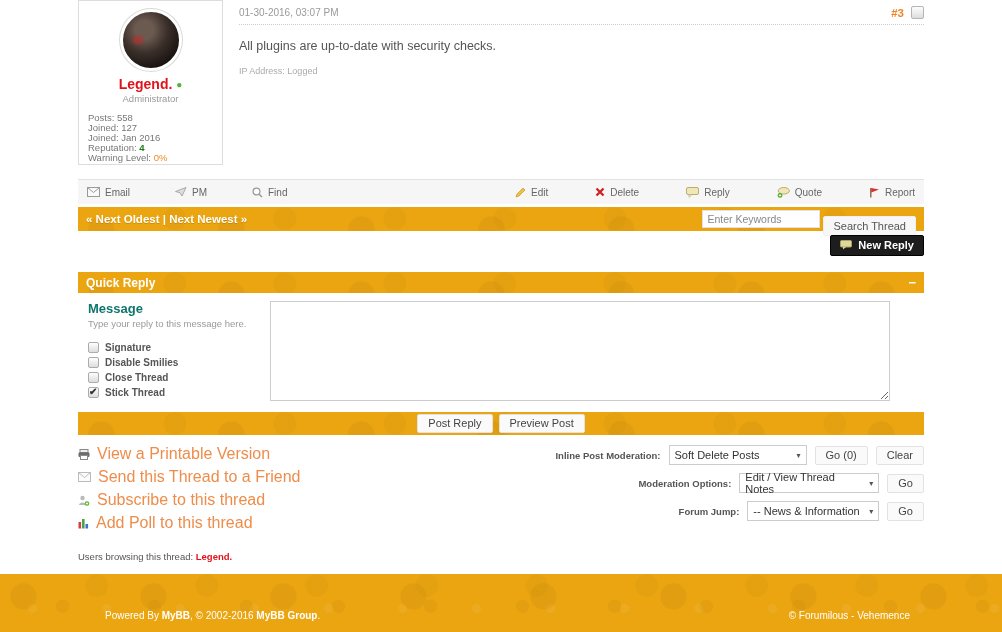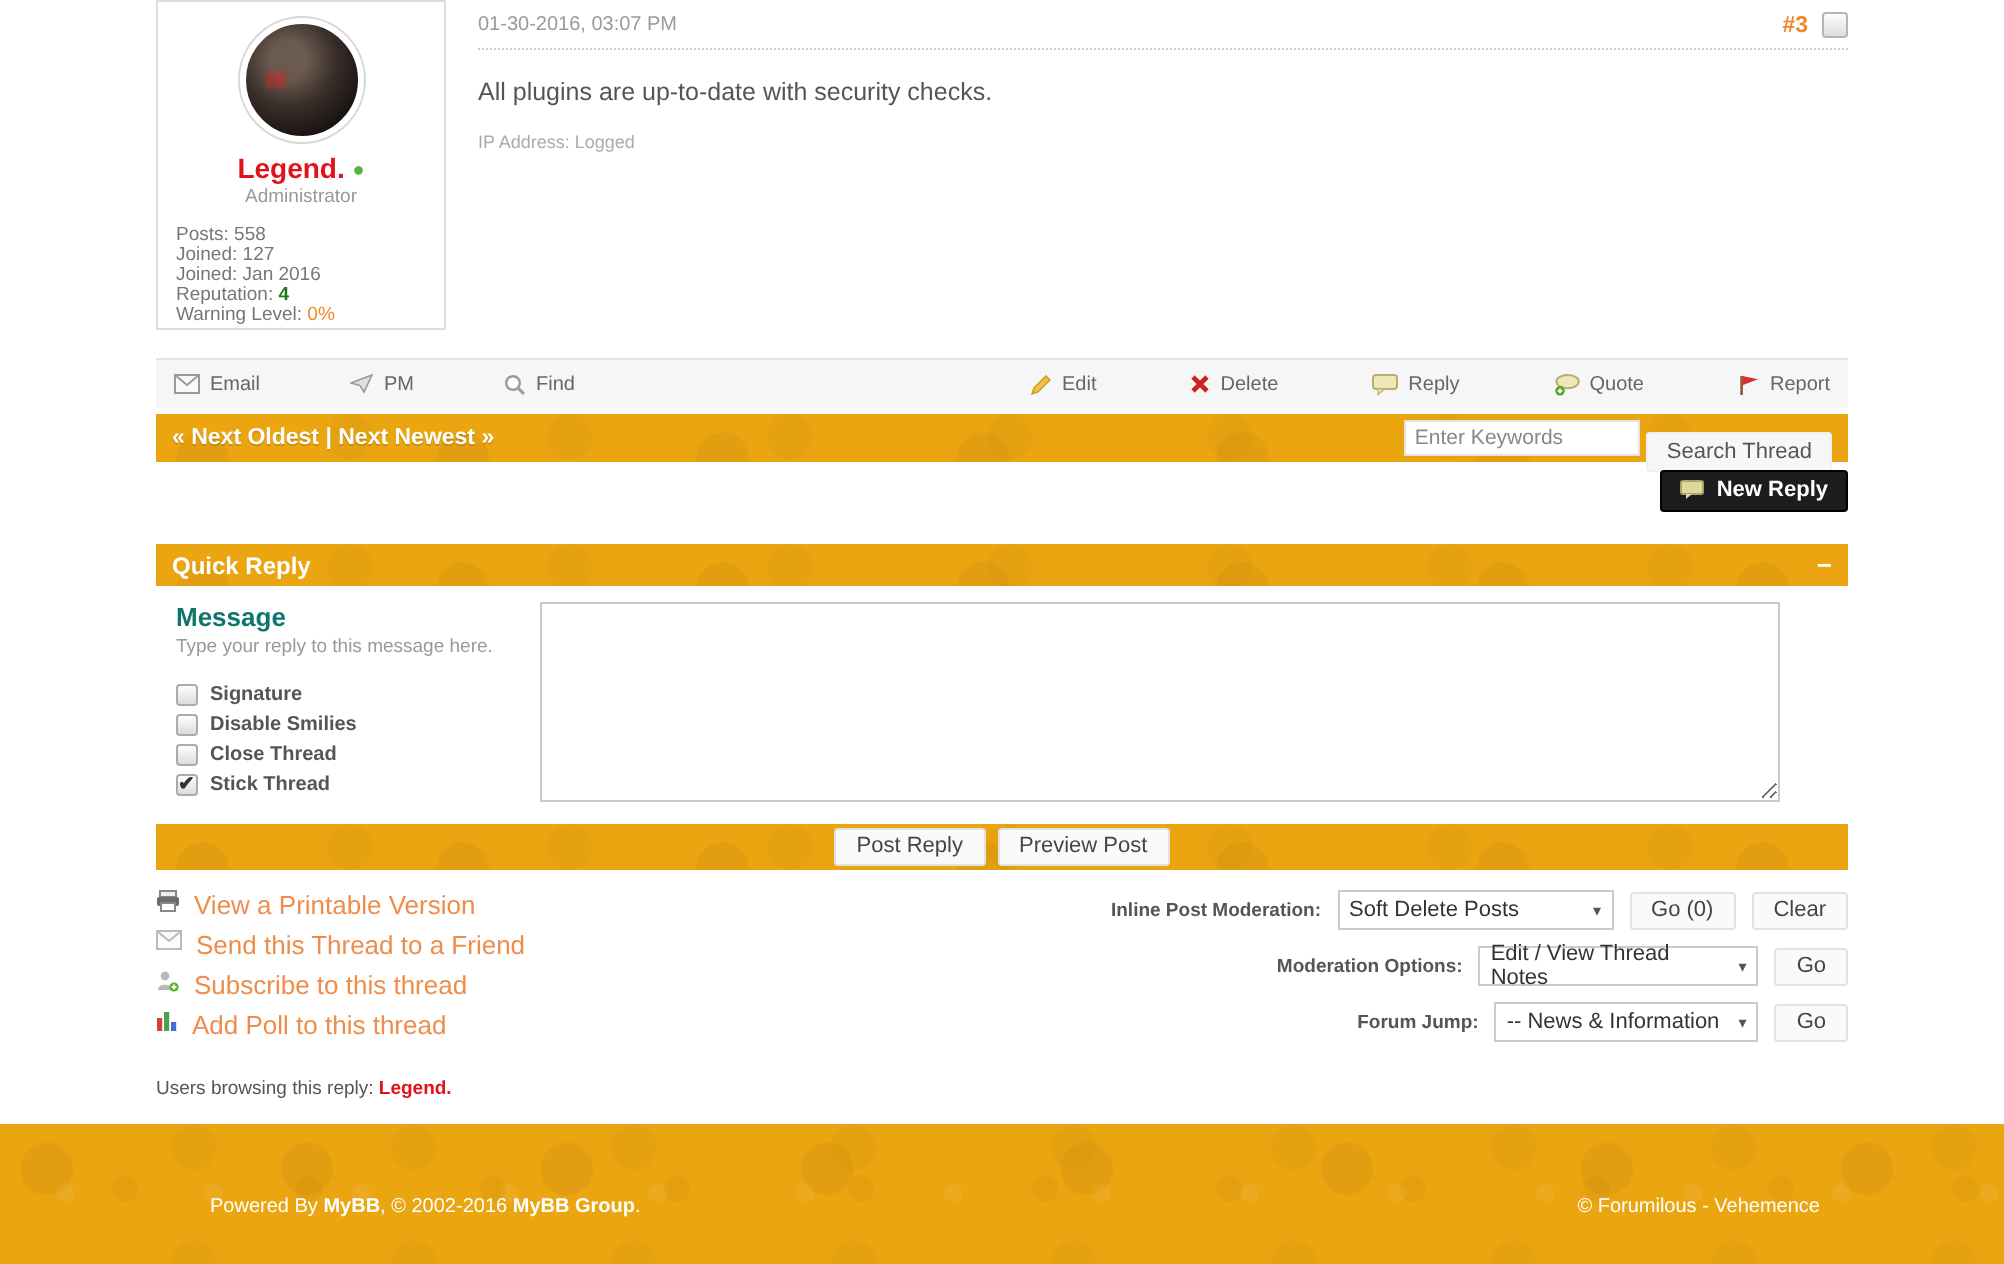--- a/index.html
+++ b/index.html
@@ -77,21 +77,21 @@
   .checkbox { width:11px; height:11px; border:1px solid #ababab; border-radius:2px;
     background:linear-gradient(#fefefe,#dcdcdc); position:relative; cursor:pointer; flex:none; }
   .checkbox.checked::after { content:"\2714"; position:absolute; left:0px; top:-2px; font-size:10px; color:#333; }
   .qr-textarea { width:620px; height:100px; border:1px solid #ccc; resize:both; font-family:"Liberation Sans", sans-serif; }
   .qr-footer { height:23px; display:flex; justify-content:center; align-items:center; gap:6px; }
   .btn { padding:2px 10px 3px; background:#fafafa; border:1px solid #e2e2e2; border-radius:2px;
     font-size:11px; color:#444; font-family:"Liberation Sans", sans-serif; cursor:pointer; }
 
   
   .tools { margin-top:10px; display:flex; justify-content:space-between; }
-  .tool-links .tool-row { display:flex; align-items:flex-start; gap:7px; margin-bottom:5px; font-size:13px; color:#EE8D4B; cursor:pointer; }
+  .tool-links .tool-row { display:flex; align-items:center; gap:7px; margin-bottom:5px; font-size:16px; color:#EE8D4B; cursor:pointer; }
   .mod-col { display:flex; flex-direction:column; align-items:flex-end; gap:8px; }
   .mod-row { display:flex; align-items:center; gap:8px; }
   .mod-label { font-size:9.5px; font-weight:bold; color:#555; }
   .fselect { height:20px; border:1px solid #ccc; background:#fff; display:flex; align-items:center;
     justify-content:space-between; padding:0 5px; font-size:11px; color:#333; cursor:pointer; }
   .fselect::after { content:"\25BE"; font-size:8px; color:#555; margin-left:8px; }
   .w138 { width:138px; } .w140 { width:140px; } .w132 { width:132px; }
 
   .browsing { margin-top:14px; font-size:9.5px; color:#555; }
   .browsing b { color:#E2121A; }
@@ -327,21 +327,21 @@
       </div>
       <div class="mod-row">
         <span class="mod-label">Forum Jump:</span>
         <span class="fselect w132">-- News &amp; Information</span>
         <button class="btn">Go</button>
       </div>
     </div>
   </div>
 
   <div class="browsing">
-    <span>Users browsing this reply: </span><b>Legend.</b>
+    <span>Users browsing this thread: </span><b>Legend.</b>
   </div>
 
 </div>
 
 <div class="footer orange">
   <div>
     <span>Powered By </span><b>MyBB</b><span>, © 2002-2016 </span><b>MyBB Group</b><span>.</span>
   </div>
   <div>© Forumilous - Vehemence</div>
 </div>

